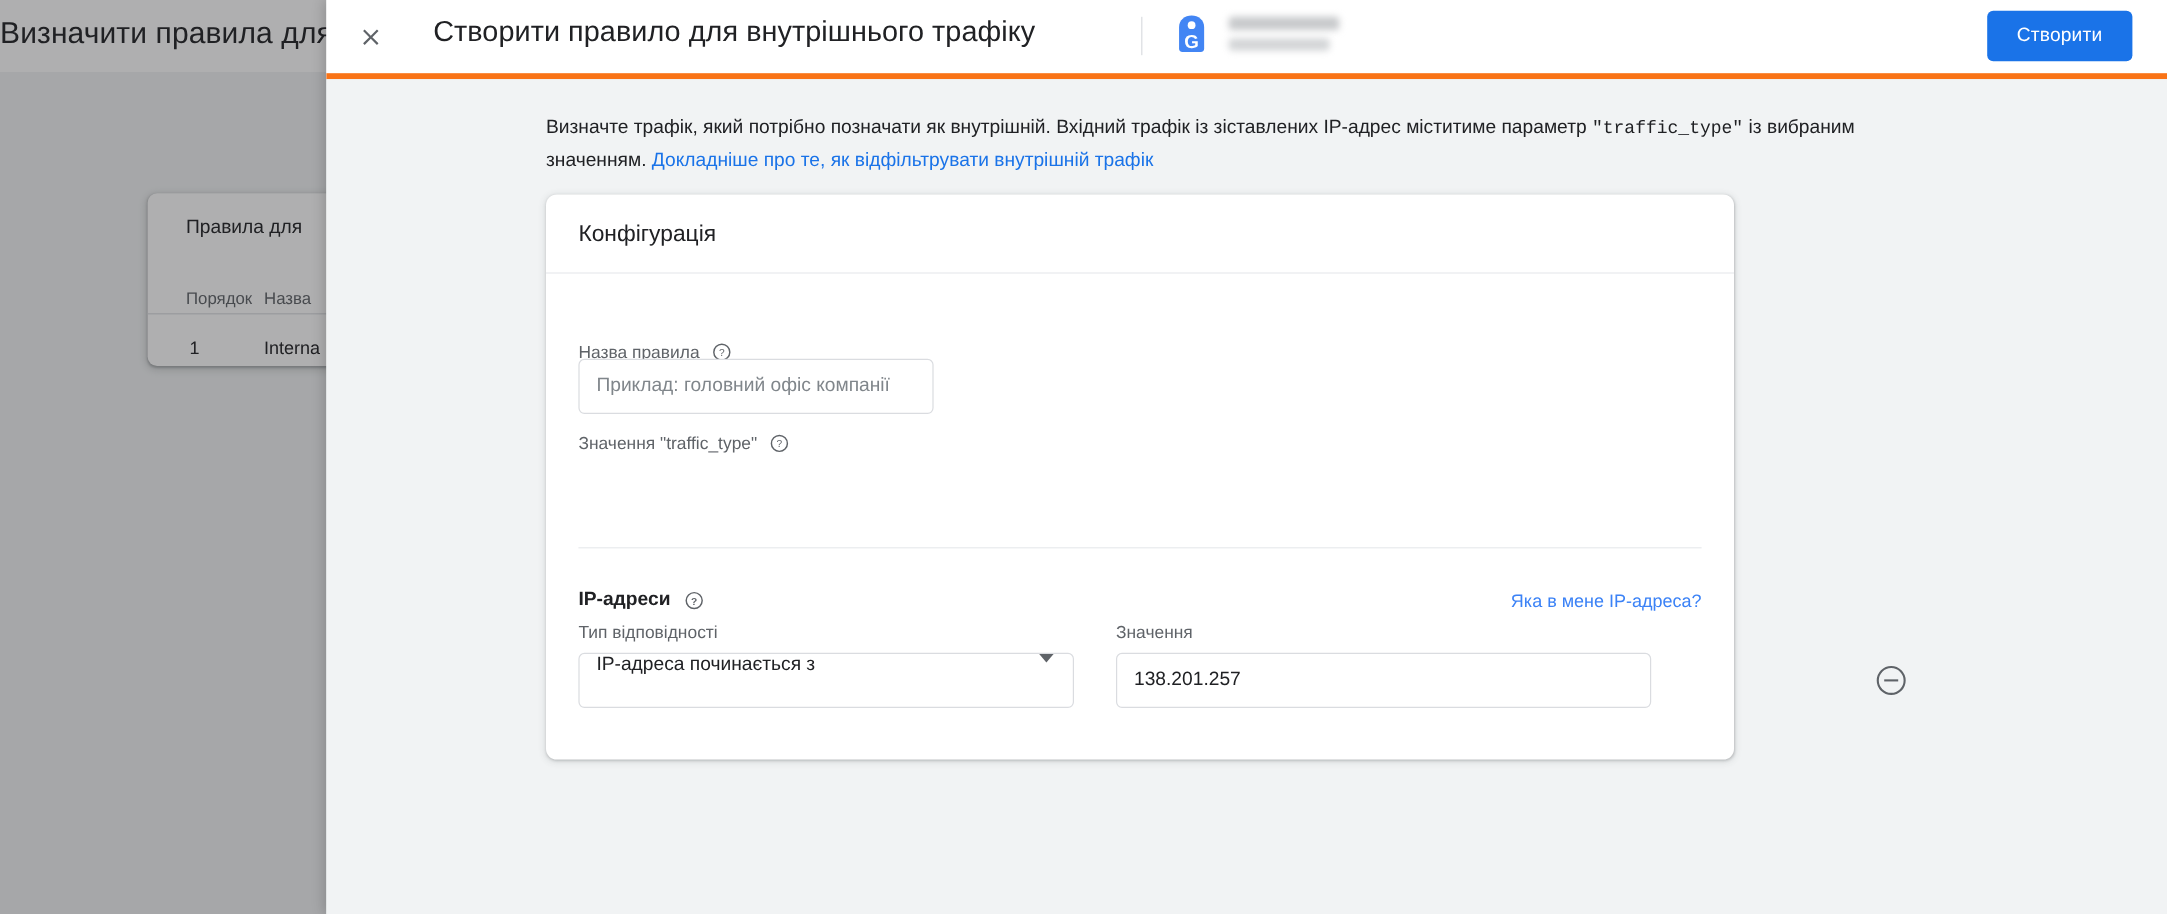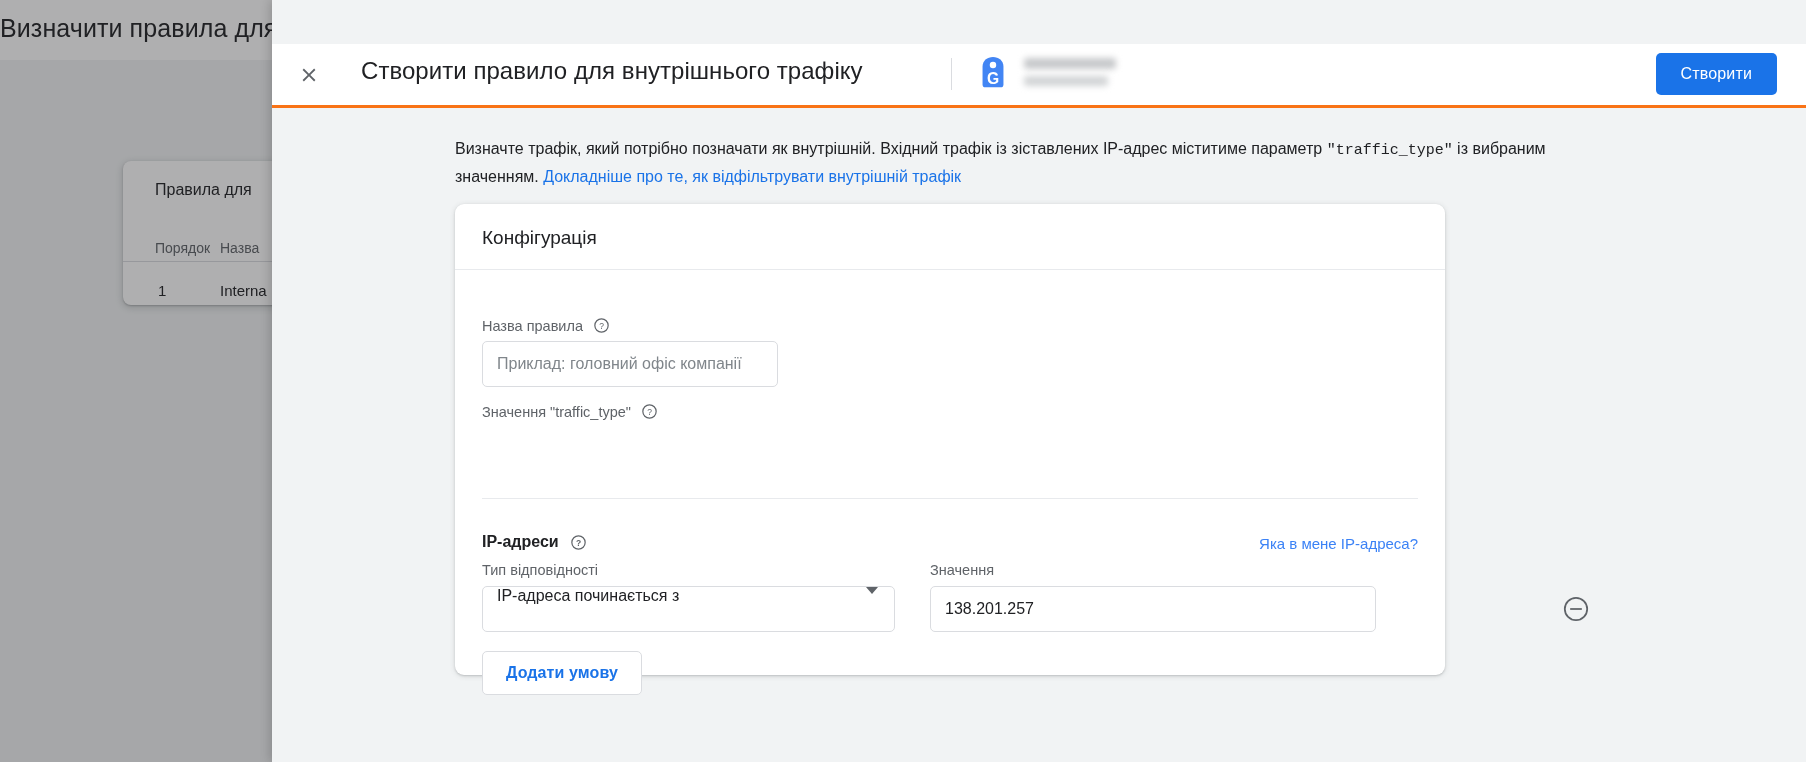--- a/index.html
+++ b/index.html
@@ -101,24 +101,23 @@
     width: 1534px;
     height: 762px;
     background: #f1f3f4;
     box-shadow: -2px 0 10px rgba(0,0,0,0.18);
   }
 
   .modal-header {
     position: relative;
     height: 61px;
     background: #ffffff;
-    border-bottom: 3px solid #f97316;
+    border-bottom: 5px solid #f97316;
     display: flex;
     align-items: center;
-    margin-top: 44px;
   }
 
   .close-btn {
     position: absolute;
     left: 18px;
     top: 12px;
     width: 38px;
     height: 38px;
     border: none;
     background: transparent;
@@ -420,21 +419,21 @@
 
       <div class="desc">
         <span>Визначте трафік, який потрібно позначати як внутрішній. Вхідний трафік із зіставлених IP-адрес міститиме параметр </span><span class="mono">"traffic_type"</span><span> із вибраним значенням. </span><a class="link">Докладніше про те, як відфільтрувати внутрішній трафік</a>
       </div>
 
       <div class="config-card">
 
         <div class="card-title">Конфігурація</div>
         <div class="card-divider"></div>
 
-        <div class="field-label" style="left:27px; top:113px;">
+        <div class="field-label" style="left:27px; top:123px;">
           <span>Назва правила</span>
           <span class="help-icon">
             <svg width="17" height="17" viewBox="0 0 24 24">
               <circle cx="12" cy="12" r="9.4" fill="none" stroke="#5f6368" stroke-width="1.7"></circle>
               <text x="12" y="16.6" font-family="Liberation Sans, sans-serif" font-size="12" fill="#5f6368" text-anchor="middle">?</text>
             </svg>
           </span>
         </div>
         <input class="text-field" style="left: 27px; top: 137px; width: 296px;" placeholder="Приклад: головний офіс компанії">
 
@@ -473,17 +472,16 @@
 
         <input class="text-field" style="left: 475px; top: 382px; width: 446px;" value="138.201.257">
 
         <button class="remove-btn">
           <svg width="28" height="28" viewBox="0 0 24 24">
             <circle cx="12" cy="12" r="9.6" fill="none" stroke="#5f6368" stroke-width="1.5"></circle>
             <rect x="7" y="11.25" width="10" height="1.5" fill="#5f6368"></rect>
           </svg>
         </button>
 
-        <button class="add-btn">Додати умову</button>
       </div>
     </div>
   </div>
 </div>
 
 </body></html>

